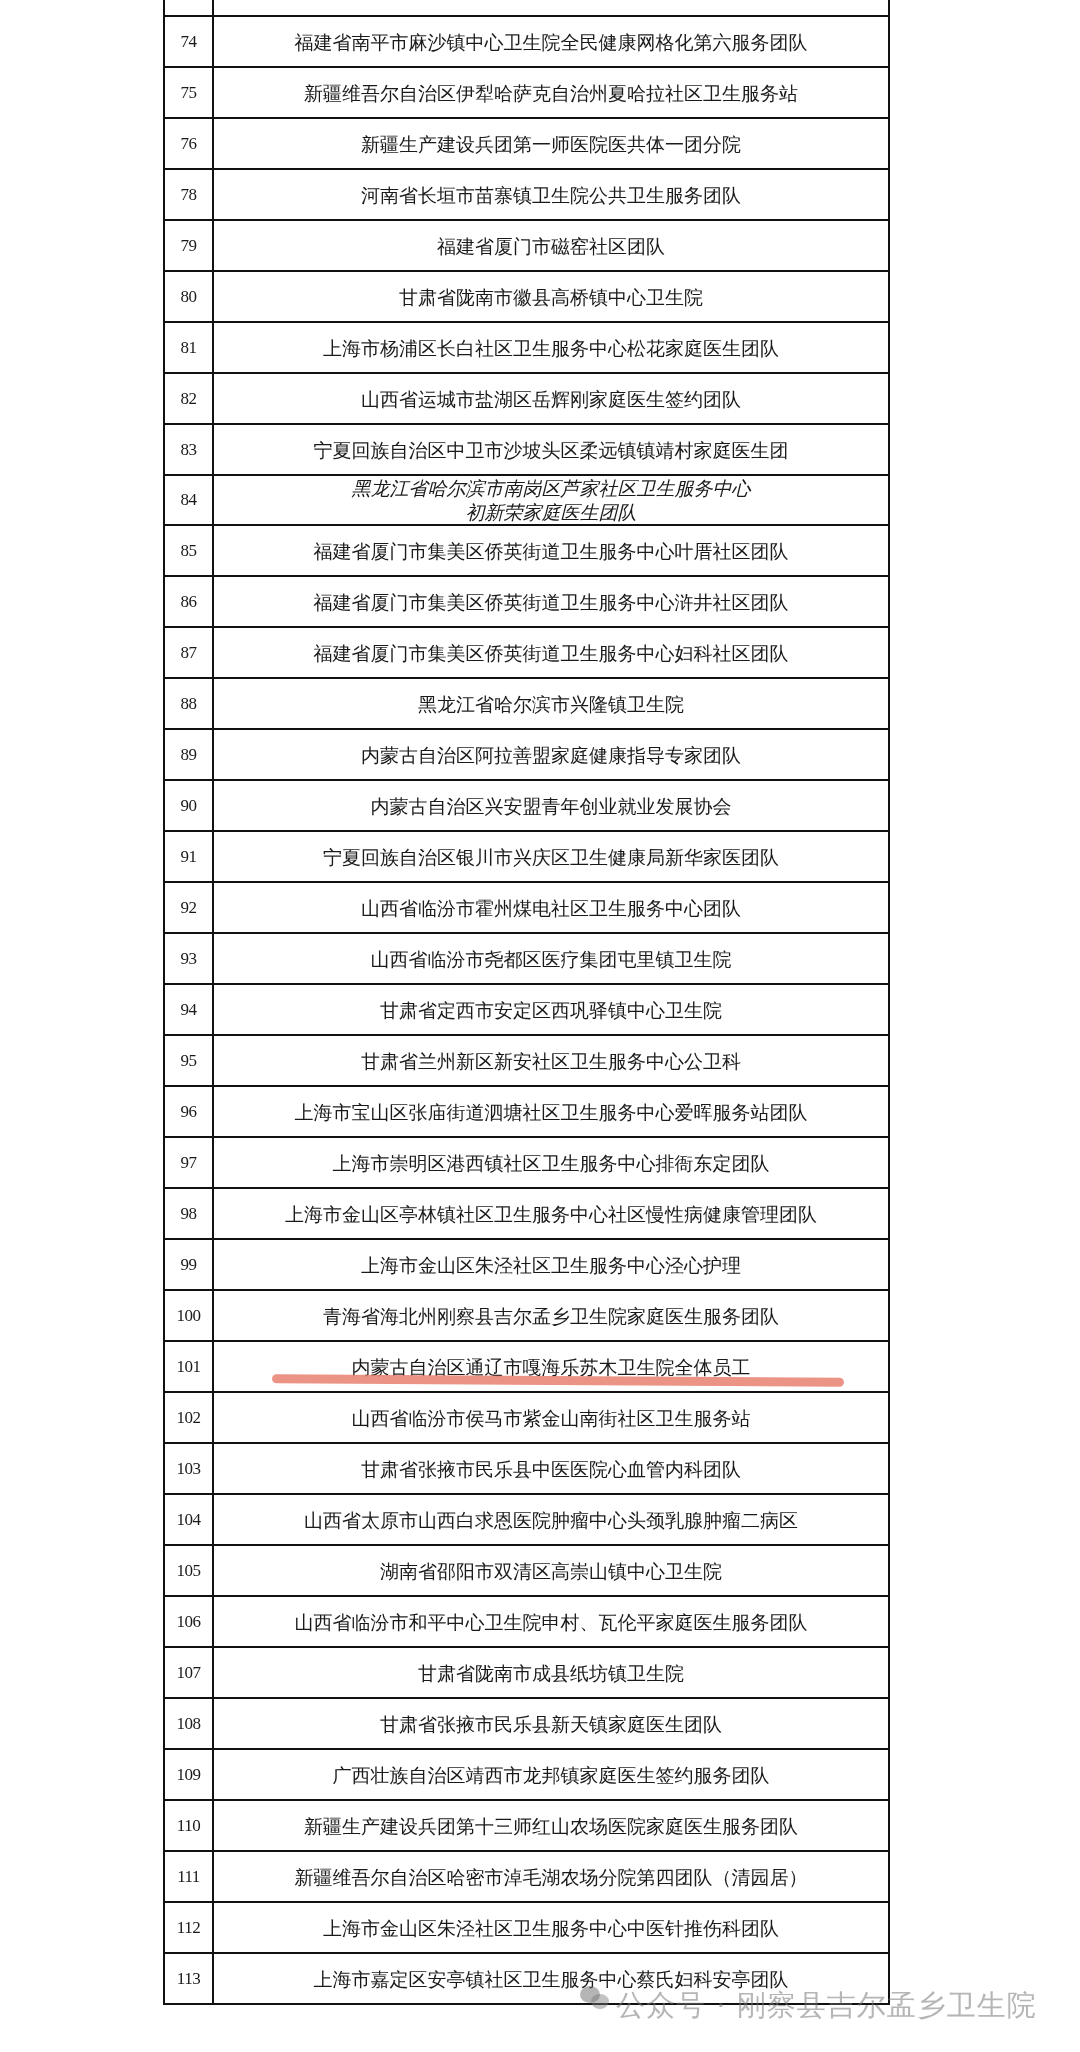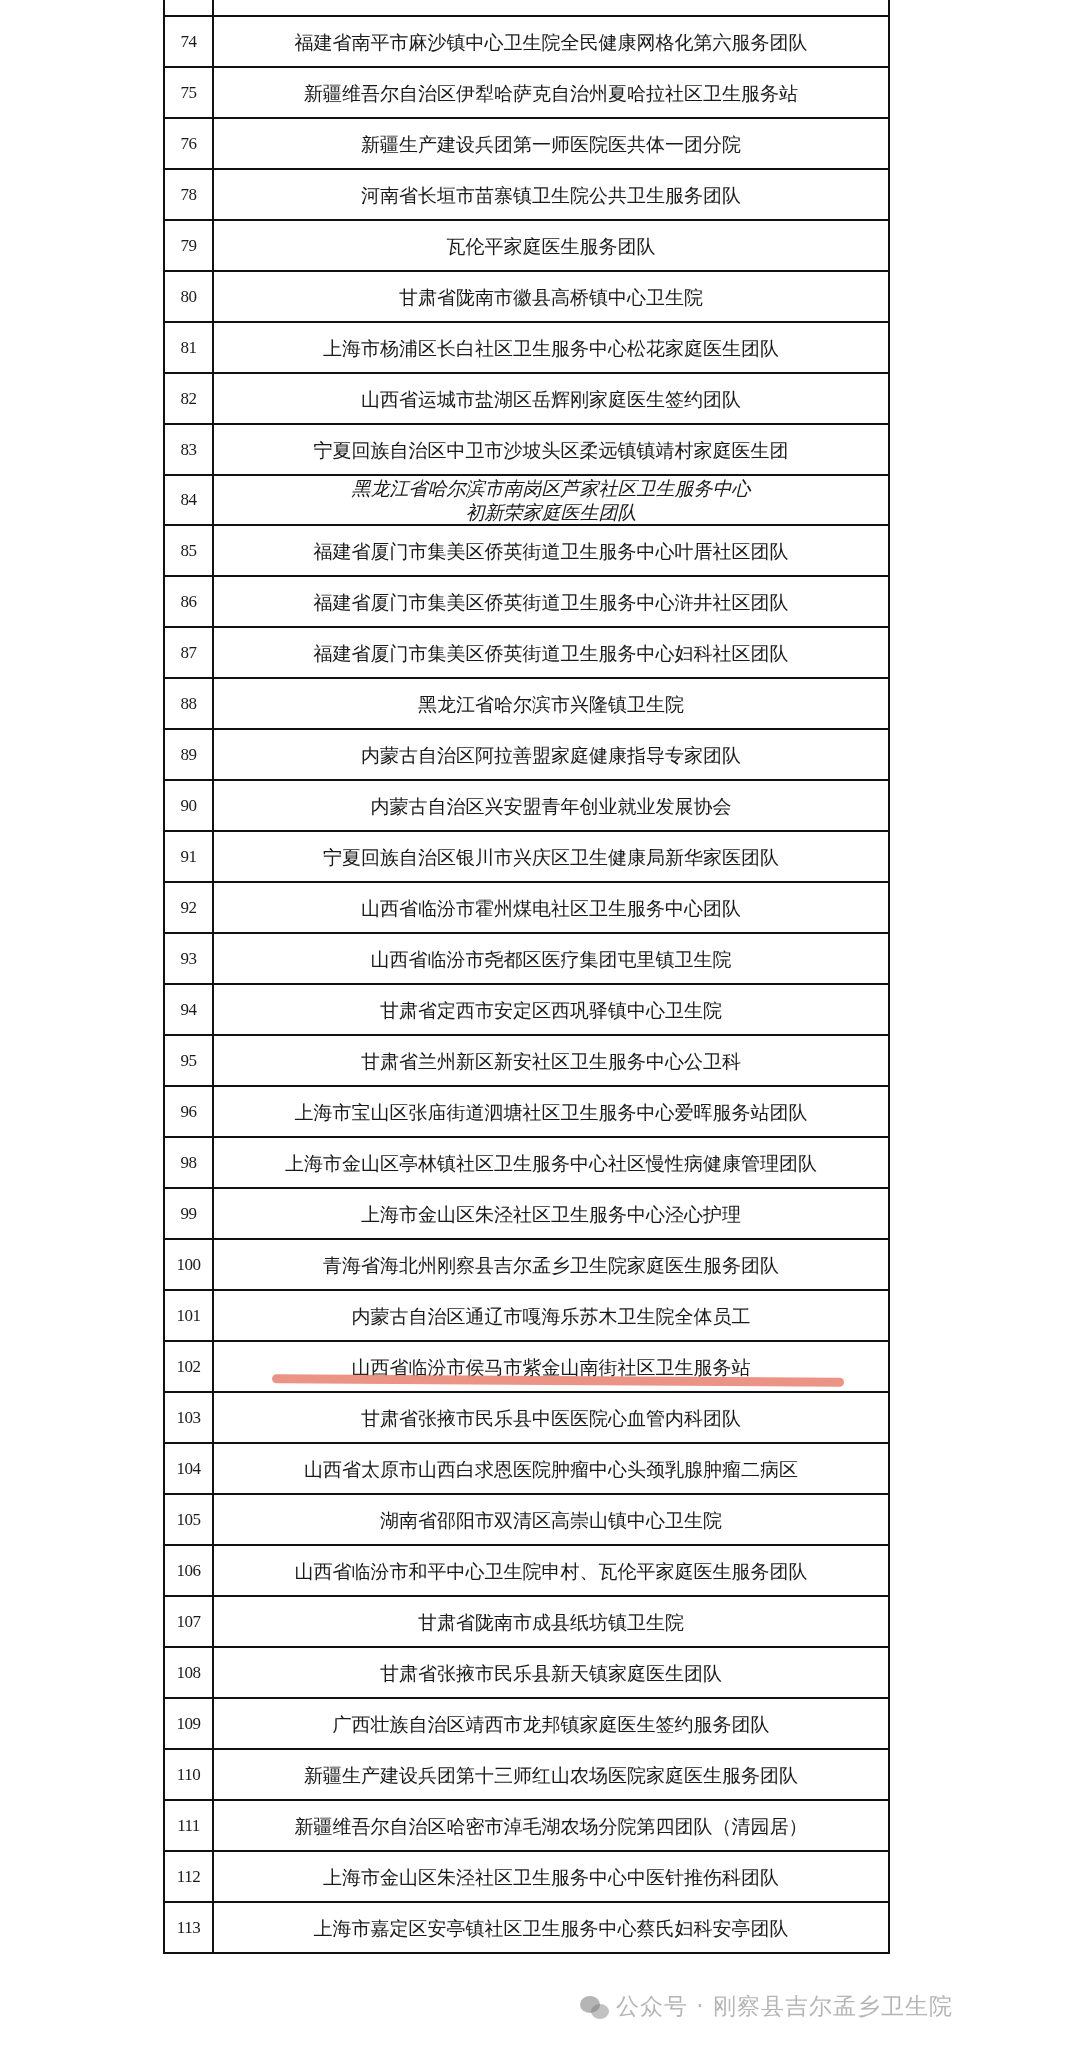--- a/index.html
+++ b/index.html
@@ -59,24 +59,24 @@
       transform: rotate(0.35deg);
       opacity: 0.85;
       pointer-events: none;
     }
     .watermark {
       position: absolute;
       left: 580px;
       top: 1986px;
       height: 36px;
       display: flex;
-      align-items: flex-end;
+      align-items: flex-start;
       gap: 6px;
       color: rgba(120,120,120,0.55);
-      font-size: 23px;
+      font-size: 29px;
       letter-spacing: 1px;
       white-space: nowrap;
     }
     .wm-icon {
       width: 30px;
       height: 26px;
       position: relative;
     }
     .wm-icon .b1 {
       position: absolute; left: 0; top: 0;
@@ -115,21 +115,21 @@
       <tr>
         <td class="cell-no">76</td>
         <td class="cell-name">新疆生产建设兵团第一师医院医共体一团分院</td>
       </tr>
       <tr>
         <td class="cell-no">78</td>
         <td class="cell-name">河南省长垣市苗寨镇卫生院公共卫生服务团队</td>
       </tr>
       <tr>
         <td class="cell-no">79</td>
-        <td class="cell-name">瓦伦平家庭医生服务团队</td>
+        <td class="cell-name">福建省厦门市磁窑社区团队</td>
       </tr>
       <tr>
         <td class="cell-no">80</td>
         <td class="cell-name">甘肃省陇南市徽县高桥镇中心卫生院</td>
       </tr>
       <tr>
         <td class="cell-no">81</td>
         <td class="cell-name">上海市杨浦区长白社区卫生服务中心松花家庭医生团队</td>
       </tr>
       <tr>
@@ -187,20 +187,24 @@
         <td class="cell-no">94</td>
         <td class="cell-name">甘肃省定西市安定区西巩驿镇中心卫生院</td>
       </tr>
       <tr>
         <td class="cell-no">95</td>
         <td class="cell-name">甘肃省兰州新区新安社区卫生服务中心公卫科</td>
       </tr>
       <tr>
         <td class="cell-no">96</td>
         <td class="cell-name">上海市宝山区张庙街道泗塘社区卫生服务中心爱晖服务站团队</td>
+      </tr>
+      <tr>
+        <td class="cell-no">97</td>
+        <td class="cell-name">上海市崇明区港西镇社区卫生服务中心排衙东定团队</td>
       </tr>
       <tr>
         <td class="cell-no">98</td>
         <td class="cell-name">上海市金山区亭林镇社区卫生服务中心社区慢性病健康管理团队</td>
       </tr>
       <tr>
         <td class="cell-no">99</td>
         <td class="cell-name">上海市金山区朱泾社区卫生服务中心泾心护理</td>
       </tr>
       <tr>

